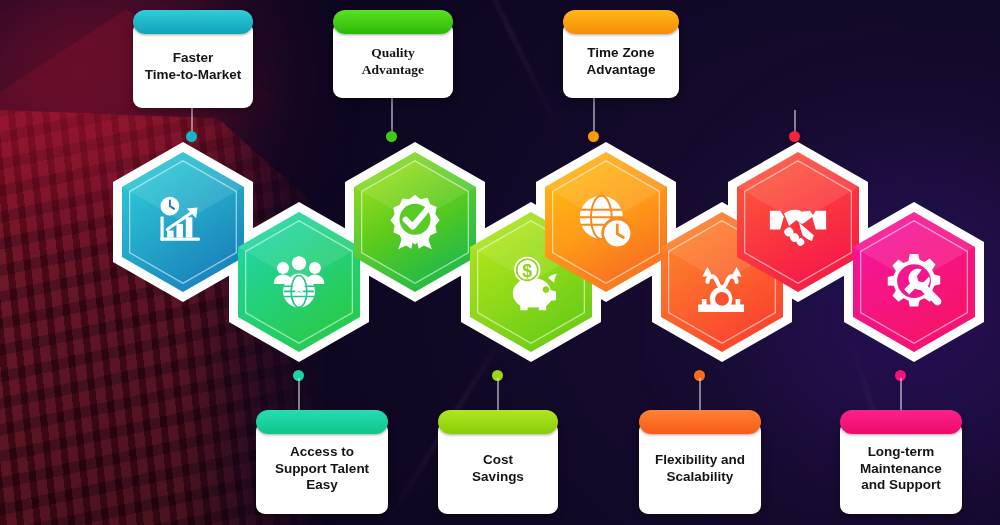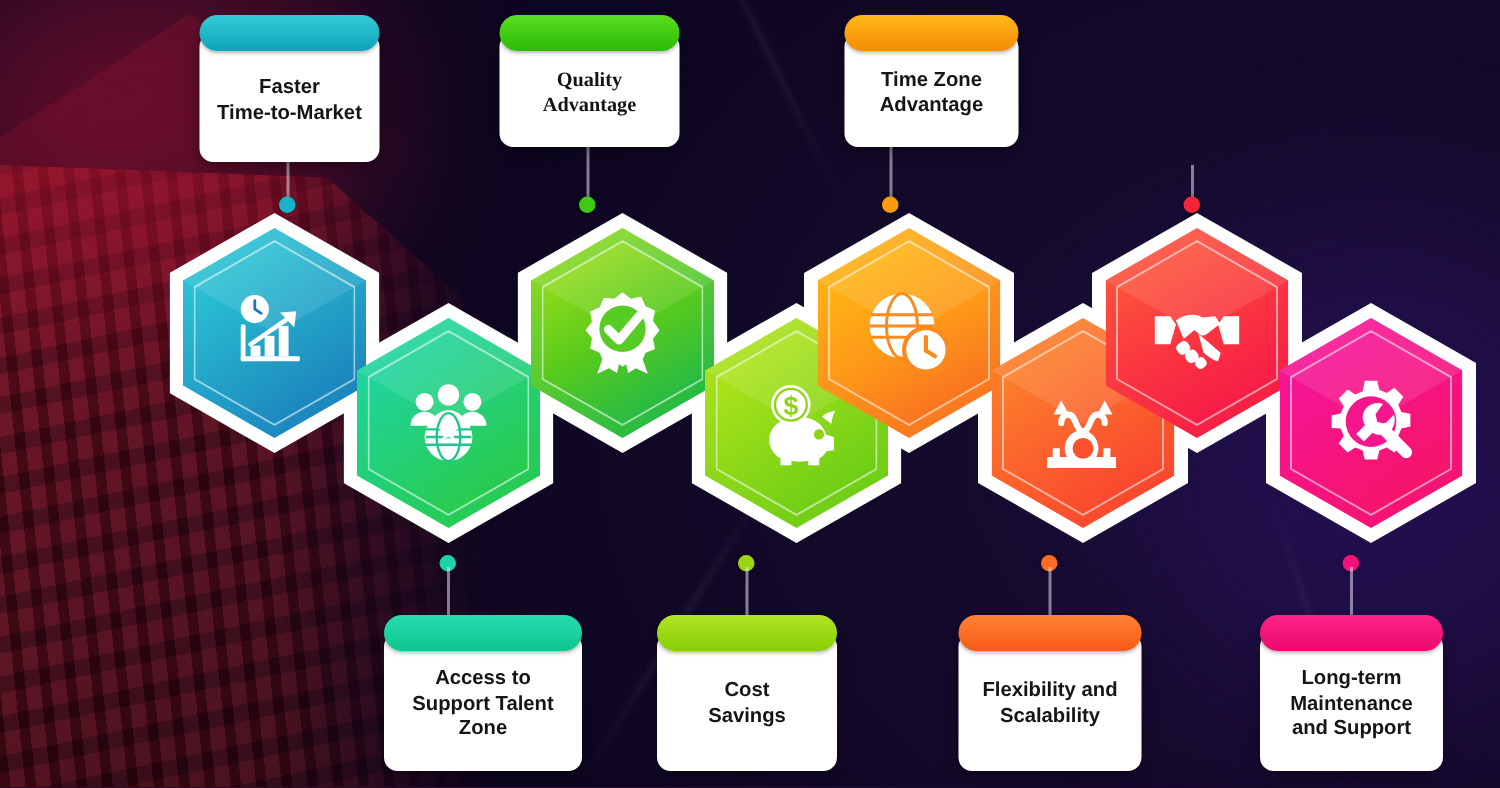--- a/index.html
+++ b/index.html
@@ -309,21 +309,21 @@
     </div>
   </div>
 
 
   <div class="card bottomcard" style="left:240px;top:410px;width:132px;margin-left:16px;">
     <div class="cap" style="background:linear-gradient(180deg,#27dcaf,#0ec58f);"></div>
     <div class="body" style="height:62px;">
       <span>
         <span>Access to</span><br>
         <span>Support Talent</span><br>
-        <span>Zone</span>
+        <span>Easy</span>
       </span>
     </div>
   </div>
 
   <div class="card bottomcard" style="left:438px;top:410px;width:120px;">
     <div class="cap" style="background:linear-gradient(180deg,#b0e524,#89cd05);"></div>
     <div class="body" style="height:62px;">
       <span>
         <span>Cost</span><br>
         <span>Savings</span>

